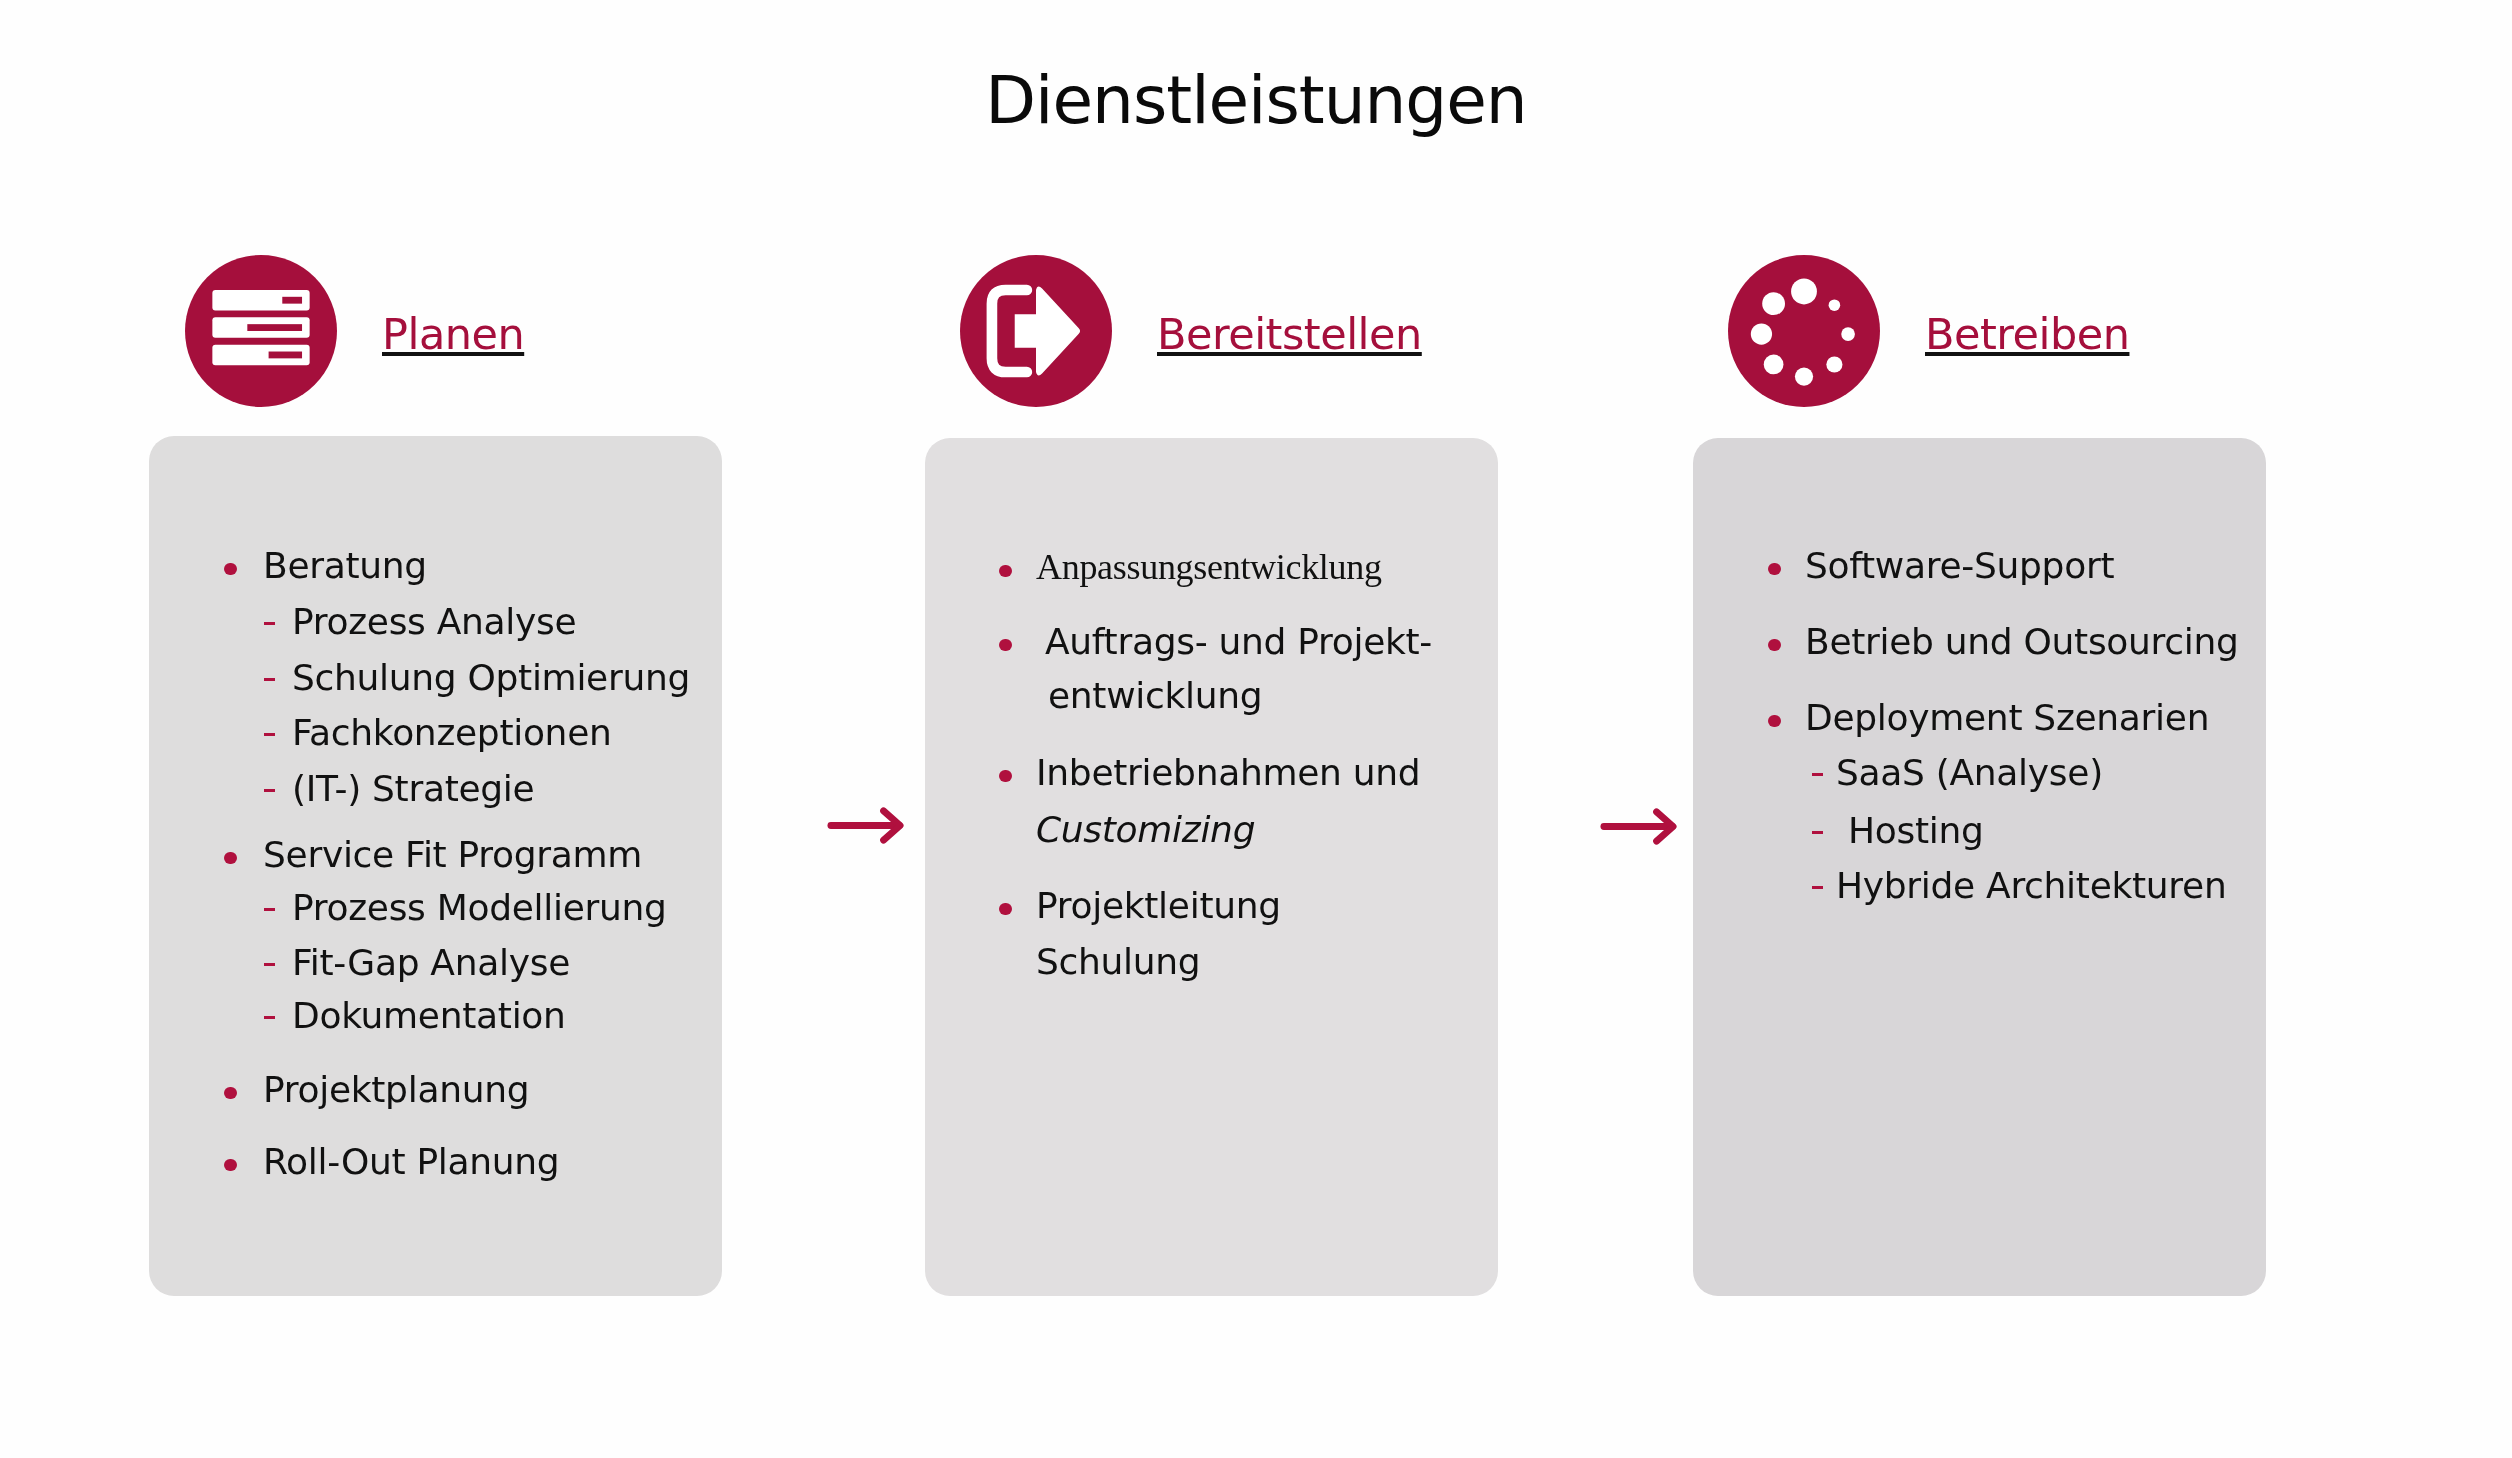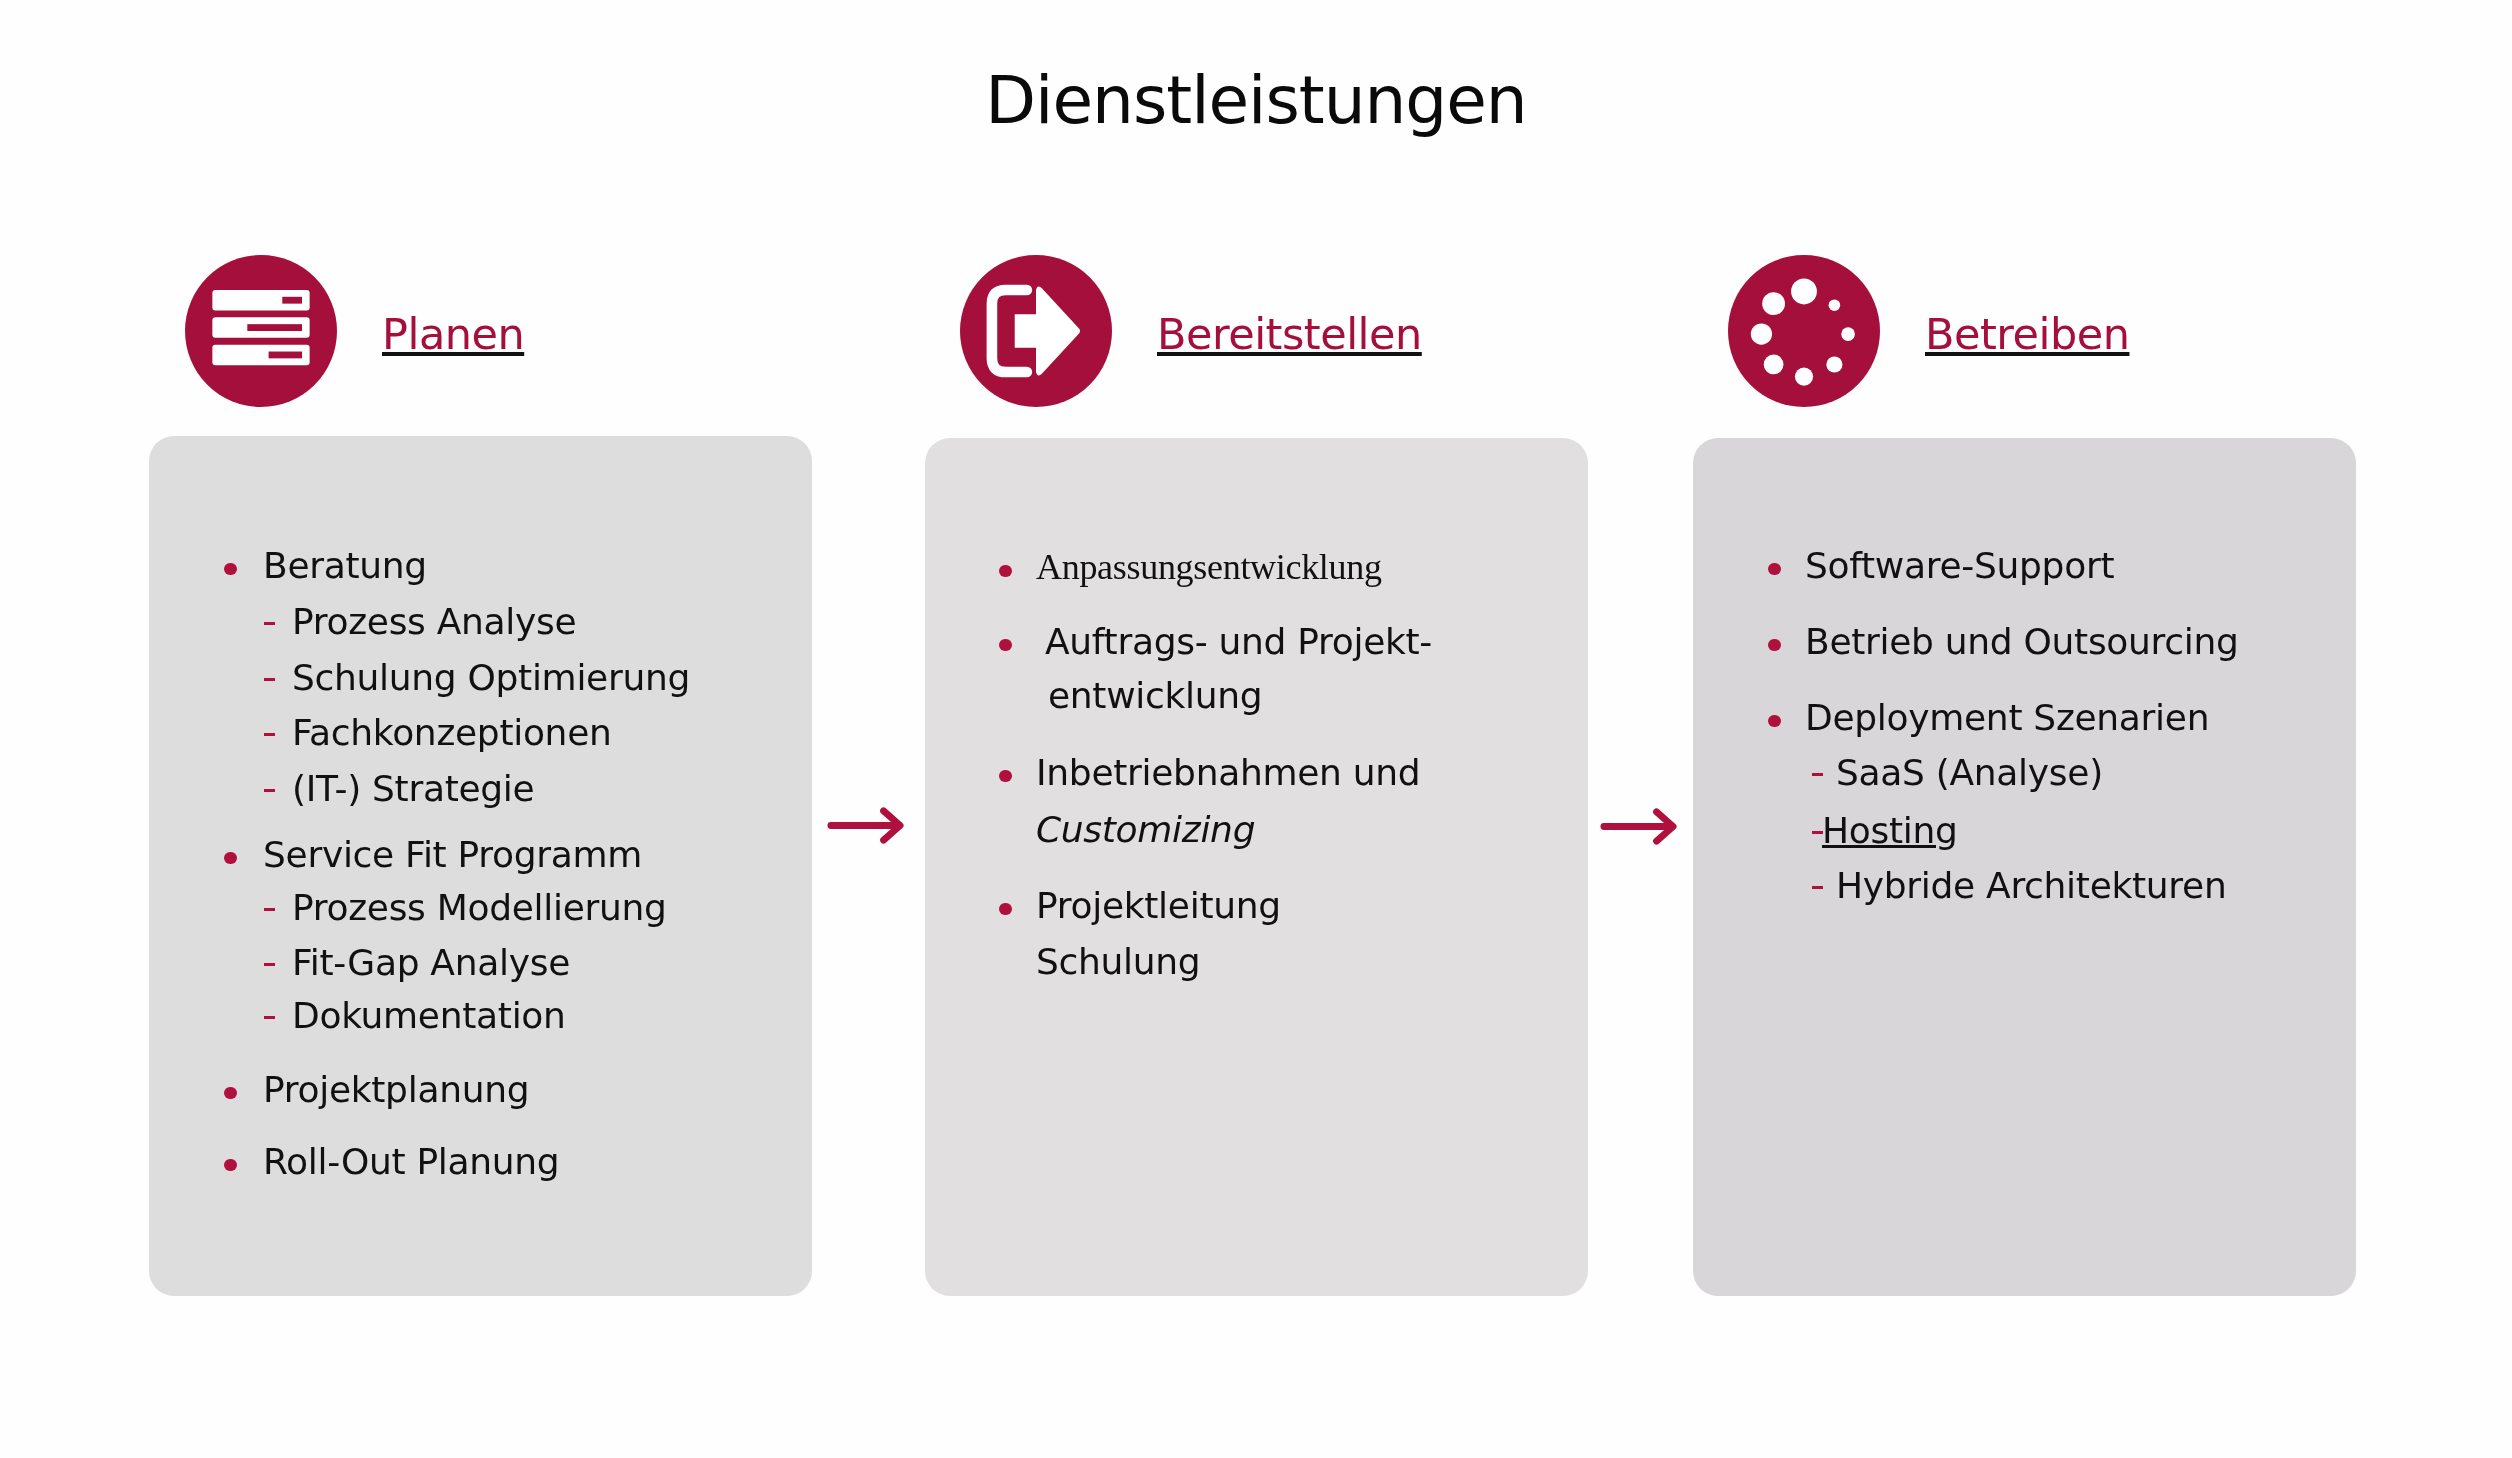--- a/index.html
+++ b/index.html
@@ -48,21 +48,21 @@
       color: #a50f3c;
       line-height: 1;
       position: relative;
       top: 3.9px;
       letter-spacing: -0.5px;
     }
     .stage-box {
       position: absolute;
       top: 438px;
       height: 858px;
-      width: 663px;
+      width: 573px;
       border-radius: 25px;
       background: #dfdede;
       box-sizing: border-box;
     }
     .stage-box.box-1 { left: 149px; top: 436px; height: 860px; background: #dedddd; }
     .stage-box.box-2 { left: 925px; background: #e1dfe0; }
     .stage-box.box-3 { left: 1693px; background: #d8d6d8; }
 
     .item-list {
       position: absolute;
@@ -277,21 +277,21 @@
     <li class="item" style="top:260px;">
       <span class="bullet" style="left:75px;"></span>
       <span class="text" style="left:112px;">Deployment Szenarien</span>
     </li>
     <li class="sub" style="top:315px;">
       <span class="dash" style="left:119px;"></span>
       <span class="text" style="left:143px;">SaaS (Analyse)</span>
     </li>
     <li class="sub" style="top:373px;">
       <span class="dash" style="left:119px;"></span>
-      <span class="text" style="left:129px;text-decoration:underline;">Hosting</span>
+      <span class="text" style="left:155px;">Hosting</span>
     </li>
     <li class="sub" style="top:428px;">
       <span class="dash" style="left:119px;"></span>
       <span class="text" style="left:143px;">Hybride Architekturen</span>
     </li>
   </ul>
 </div>
 
 
 </body></html>

